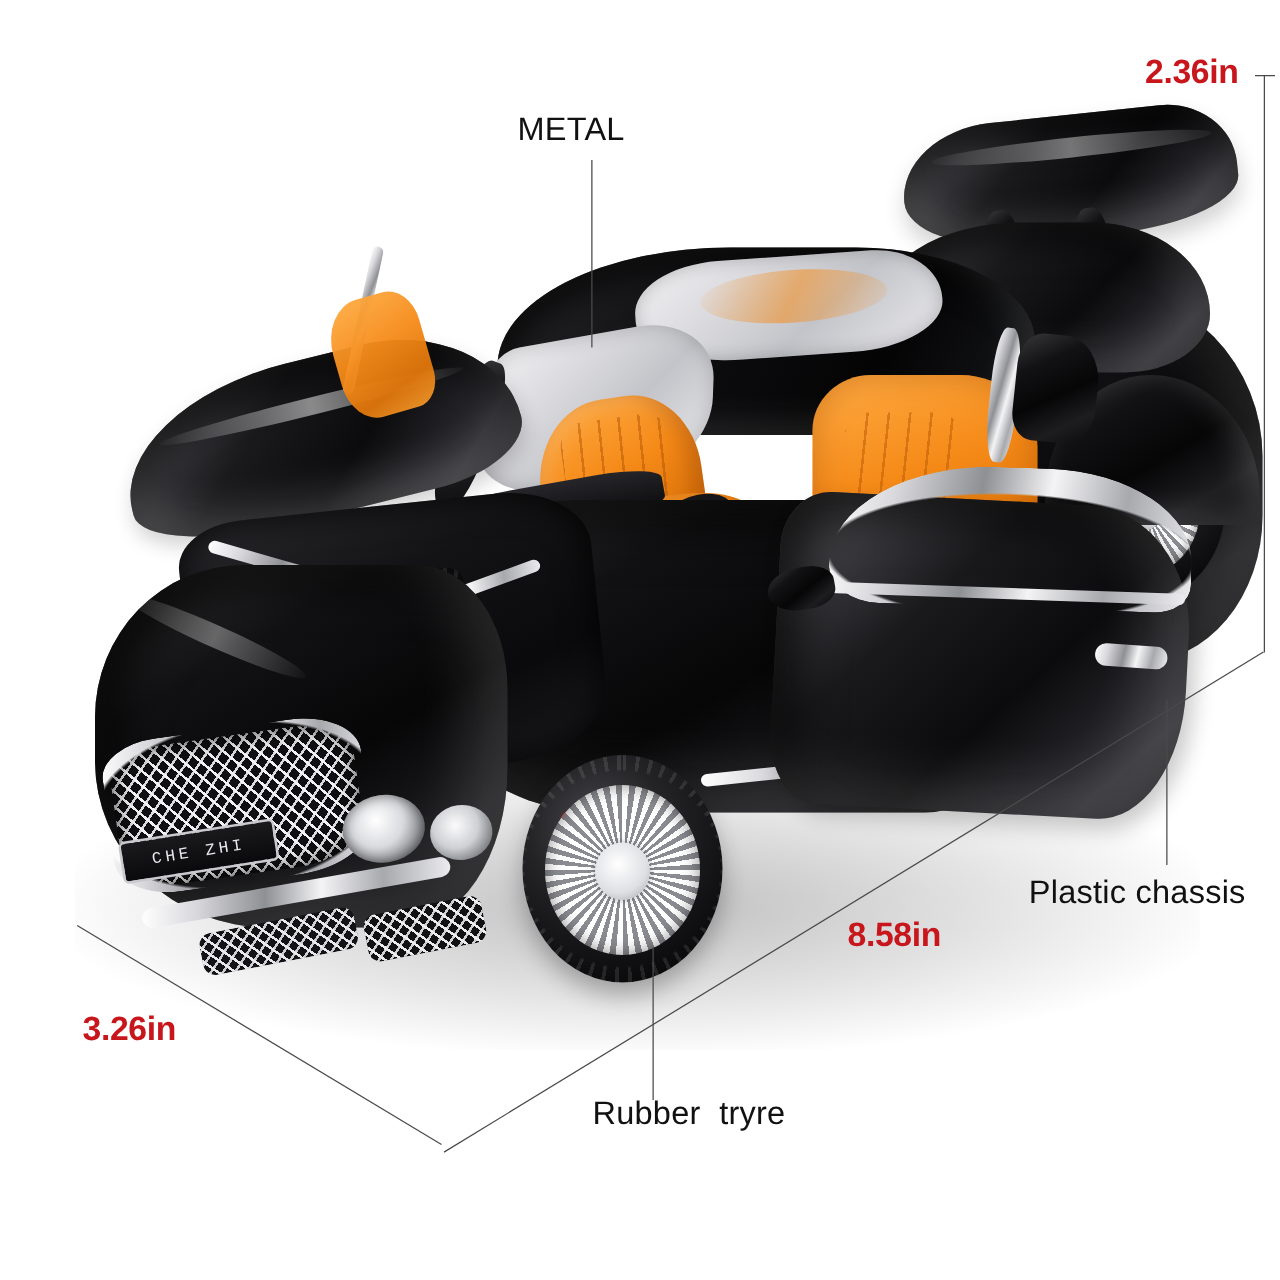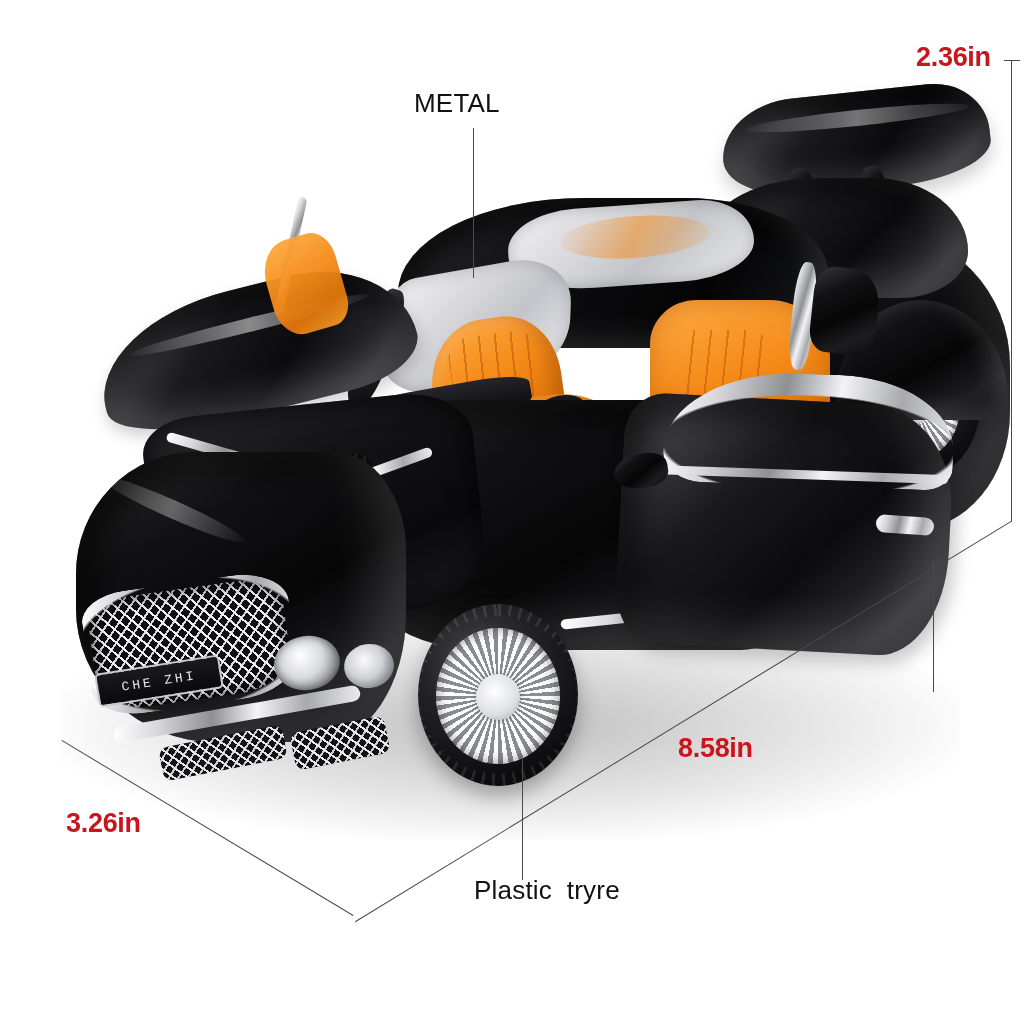--- a/index.html
+++ b/index.html
@@ -283,16 +283,17 @@
   <div class="ln v" style="left:522px;top:758px;height:122px;"></div>
 
   <div class="dim" style="left:916px;top:42px;">2.36in</div>
 
   <div class="dim" style="left:678px;top:733px;">8.58in</div>
 
   <div class="dim" style="left:66px;top:808px;">3.26in</div>
 
   <div class="callout" style="left:414px;top:88px;">METAL</div>
 
-
-  <div class="callout" style="left:474px;top:875px;">Plastic  tryre</div>
+  <div class="callout" style="left:823px;top:698px;">Plastic chassis</div>
+
+  <div class="callout" style="left:474px;top:875px;">Rubber  tryre</div>
 
 </div>
 
 </body></html>

